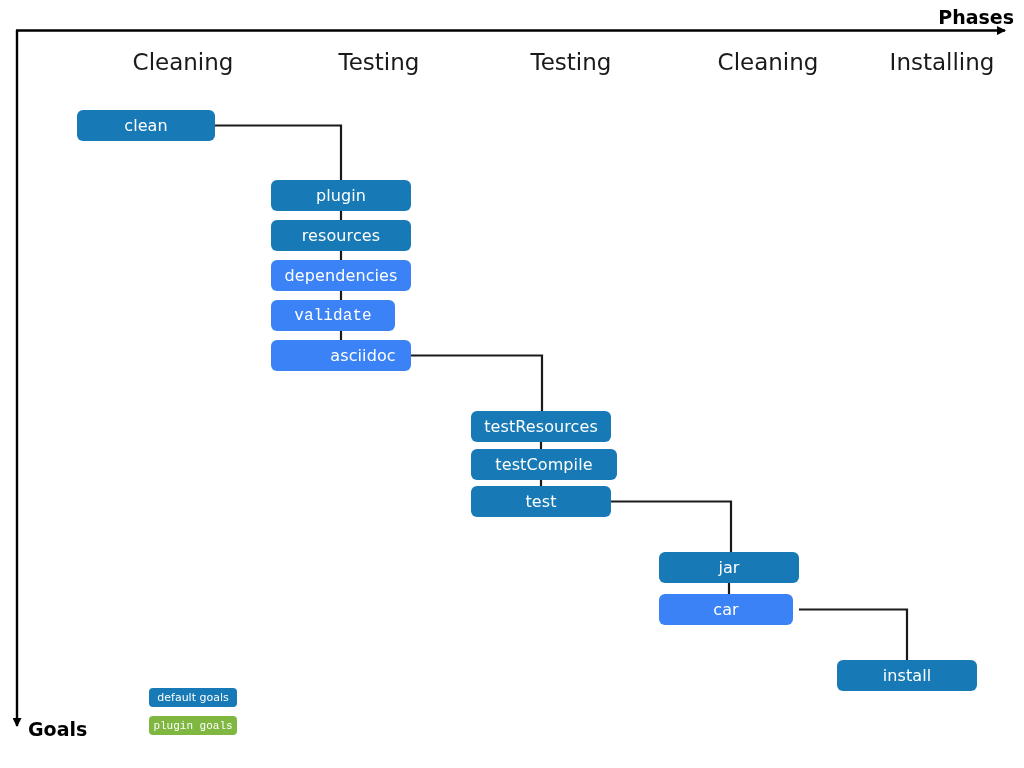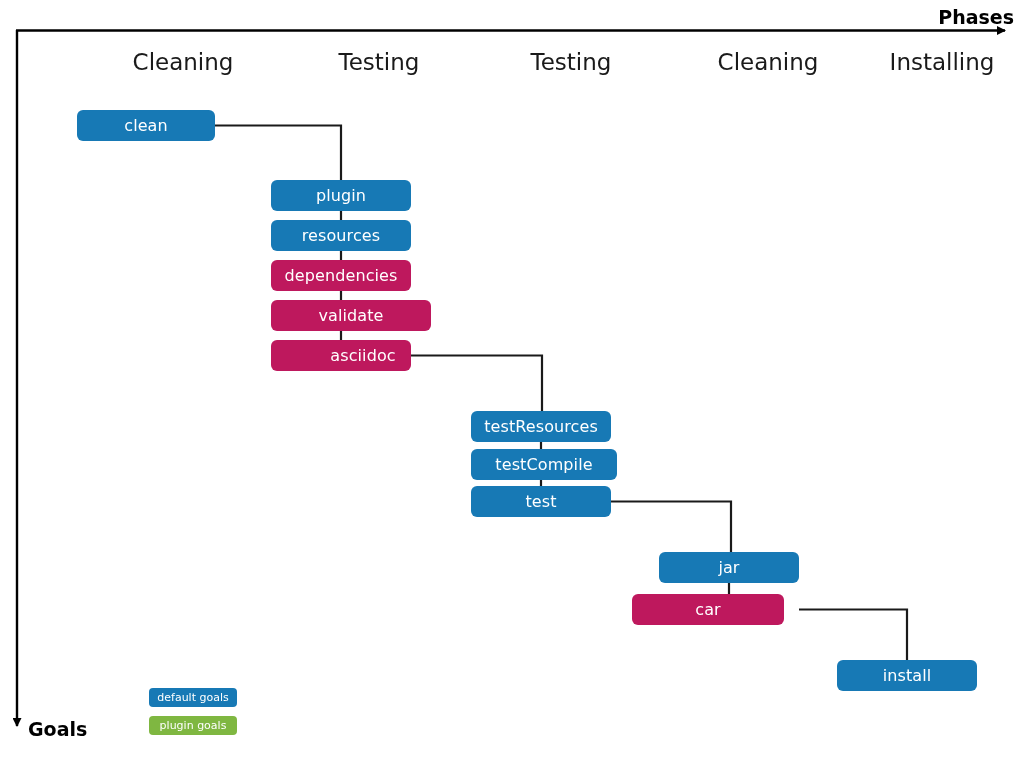--- a/index.html
+++ b/index.html
@@ -55,21 +55,21 @@
     color: #ffffff;
     font-size: 16px;
     display: flex;
     align-items: center;
     justify-content: center;
     box-sizing: border-box;
     white-space: nowrap;
     letter-spacing: 0.1px;
   }
   .goal-box.default { background: #1779b5; }
-  .goal-box.plugin  { background: #be185d; text-align: center; }
+  .goal-box.plugin  { background: #3b82f6; text-align: center; }
 
   .legend-box {
     position: absolute;
     height: 19px;
     border-radius: 4px;
     color: #ffffff;
     font-size: 11px;
     display: flex;
     align-items: center;
     justify-content: center;
@@ -129,28 +129,28 @@
       <div class="phase-header" style="left: 535px;">Testing</div>
       <div class="phase-header" style="left: 732px;">Cleaning</div>
       <div class="phase-header" style="left: 906px;">Installing</div>
     </div>
 
   <div id="goal-boxes">
       <div class="goal-box default" style="left: 77px; top: 110px; width: 138px;">clean</div>
       <div class="goal-box default" style="left: 271px; top: 180px; width: 140px;">plugin</div>
       <div class="goal-box default" style="left: 271px; top: 220px; width: 140px;">resources</div>
       <div class="goal-box plugin" style="left: 271px; top: 260px; width: 140px;">dependencies</div>
-      <div class="goal-box plugin" style="left: 271px; top: 300px; width: 160px;">validate</div>
+      <div class="goal-box plugin" style="left: 271px; top: 300px; width: 124px; font-family: Liberation Mono, monospace;">validate</div>
       <div class="goal-box plugin" style="left: 271px; top: 340px; width: 140px; padding-left: 44px;">asciidoc</div>
       <div class="goal-box default" style="left: 471px; top: 411px; width: 140px;">testResources</div>
       <div class="goal-box default" style="left: 471px; top: 449px; width: 146px;">testCompile</div>
       <div class="goal-box default" style="left: 471px; top: 486px; width: 140px;">test</div>
       <div class="goal-box default" style="left: 659px; top: 552px; width: 140px;">jar</div>
-      <div class="goal-box plugin" style="left: 632px; top: 594px; width: 152px;">car</div>
+      <div class="goal-box plugin" style="left: 659px; top: 594px; width: 134px;">car</div>
       <div class="goal-box default" style="left: 837px; top: 660px; width: 140px;">install</div>
     </div>
 
   <div id="legend">
       <div class="legend-box default" style="left: 149px; top: 688px; width: 88px;">default goals</div>
-      <div class="legend-box plugin" style="left: 149px; top: 716px; width: 88px;">plugin goals</div>
+      <div class="legend-box plugin" style="left: 149px; top: 716px; width: 88px; font-family: Liberation Mono, monospace;">plugin goals</div>
     </div>
 
 </div>
 
 </body></html>

